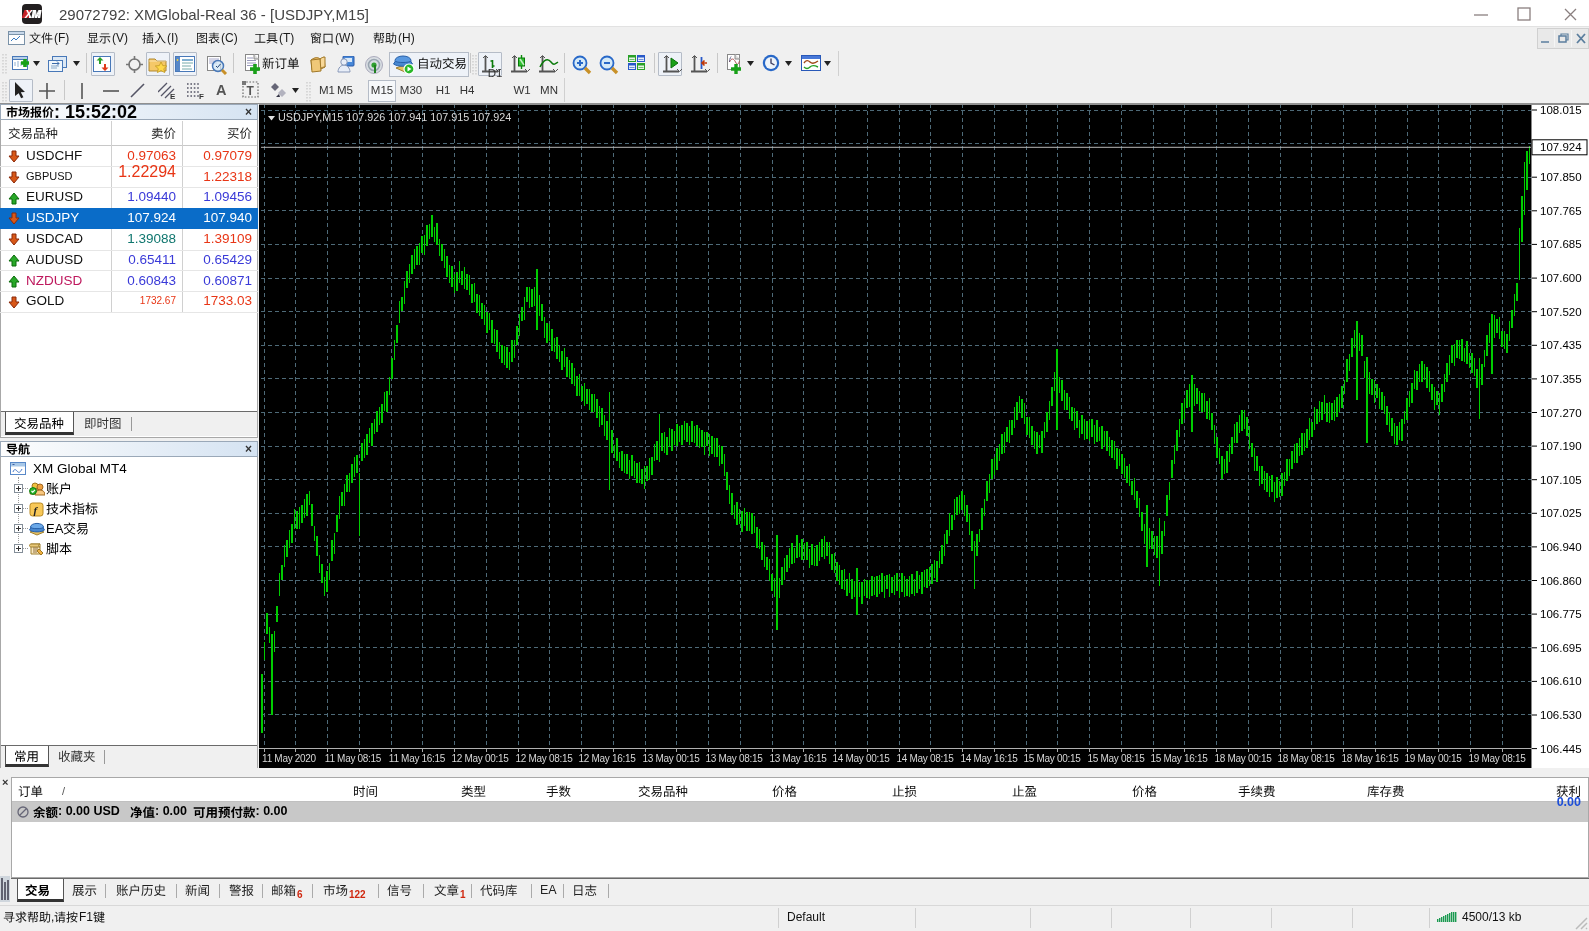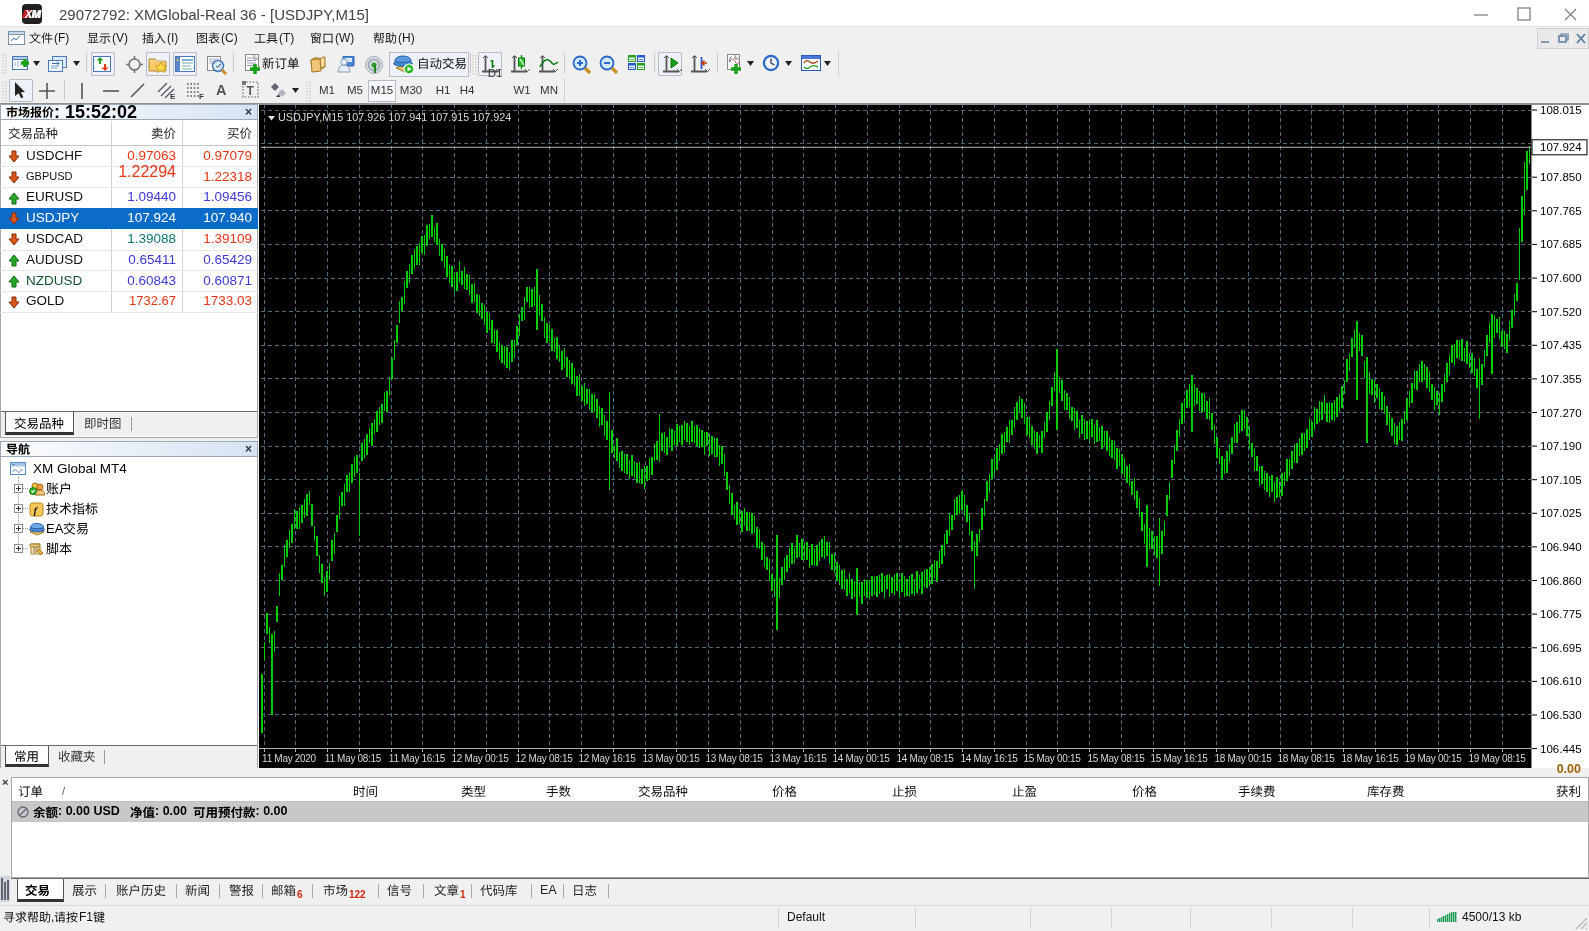--- a/index.html
+++ b/index.html
@@ -421,21 +421,21 @@
     <path d="M9 12l-3 3h4z" fill="#334"></path>
   </svg>
 <svg width="8" height="6" style="position:absolute;left:292px;top:88px">
     <path d="M0 0h7l-3.5 5z" fill="#222"></path>
   </svg>
 <svg width="5" height="22" style="position:absolute;left:306px;top:80px">
     <path d="M1 2v20M4 2v20" stroke="#cdcdcd" stroke-width="1.4" stroke-dasharray="1.5,1.5"></path>
   </svg>
 <div style="position:absolute;left:368px;top:80px;width:28px;height:22px;background:#f6f8fa;border:1px solid #b5bcc7"></div>
 <div style="position:absolute;left:327px;transform:translateX(-50%);top:85.2px;font-size:11.5px;font-weight:normal;color:#333;white-space:pre;line-height:11.5px">M1</div>
-<div style="position:absolute;left:355px;transform:translateX(-50%);top:85.2px;font-size:11.5px;font-weight:normal;color:#333;white-space:pre;line-height:11.5px">M5</div>
+<div style="position:absolute;left:345px;transform:translateX(-50%);top:85.2px;font-size:11.5px;font-weight:normal;color:#333;white-space:pre;line-height:11.5px">M5</div>
 <div style="position:absolute;left:382px;transform:translateX(-50%);top:85.2px;font-size:11.5px;font-weight:normal;color:#333;white-space:pre;line-height:11.5px">M15</div>
 <div style="position:absolute;left:411px;transform:translateX(-50%);top:85.2px;font-size:11.5px;font-weight:normal;color:#333;white-space:pre;line-height:11.5px">M30</div>
 <div style="position:absolute;left:443px;transform:translateX(-50%);top:85.2px;font-size:11.5px;font-weight:normal;color:#333;white-space:pre;line-height:11.5px">H1</div>
 <div style="position:absolute;left:467px;transform:translateX(-50%);top:85.2px;font-size:11.5px;font-weight:normal;color:#333;white-space:pre;line-height:11.5px">H4</div>
 <div style="position:absolute;left:495px;transform:translateX(-50%);top:68px;font-size:11.5px;font-weight:normal;color:#333;white-space:pre;line-height:11.5px">D1</div>
 <div style="position:absolute;left:522px;transform:translateX(-50%);top:85.2px;font-size:11.5px;font-weight:normal;color:#333;white-space:pre;line-height:11.5px">W1</div>
 <div style="position:absolute;left:549px;transform:translateX(-50%);top:85.2px;font-size:11.5px;font-weight:normal;color:#333;white-space:pre;line-height:11.5px">MN</div>
 <div style="position:absolute;left:564px;top:78px;width:1px;height:24px;background:#d0d0d0"></div>
 <div style="position:absolute;left:0px;top:103px;width:1589px;height:1px;background:#909090"></div>
 <div style="position:absolute;left:0;top:104px;width:258px;height:334px;background:#fff;border:1px solid #a8a8a8"></div>
@@ -511,29 +511,29 @@
 <svg width="13" height="13" style="position:absolute;left:8px;top:253.9px">
     <path d="M4 12h4V7h3L6 1 1 7h3z" fill="#28a828" stroke="#0a6a0a" stroke-width="1"></path>
   </svg>
 <div style="position:absolute;left:26px;top:252.8px;font-size:13.5px;font-weight:normal;color:#111;white-space:pre;line-height:13.5px">AUDUSD</div>
 <div style="position:absolute;right:1413px;top:252.8px;font-size:13.5px;font-weight:normal;color:#3a3ad8;white-space:pre;line-height:13.5px">0.65411</div>
 <div style="position:absolute;right:1337px;top:252.8px;font-size:13.5px;font-weight:normal;color:#3a3ad8;white-space:pre;line-height:13.5px">0.65429</div>
 <div style="position:absolute;left:0px;top:270.30000000000007px;width:258px;height:1px;background:#e6e6e6"></div>
 <svg width="13" height="13" style="position:absolute;left:8px;top:274.7px">
     <path d="M4 12h4V7h3L6 1 1 7h3z" fill="#28a828" stroke="#0a6a0a" stroke-width="1"></path>
   </svg>
-<div style="position:absolute;left:26px;top:273.6px;font-size:13.5px;font-weight:normal;color:#14532d;white-space:pre;line-height:13.5px">NZDUSD</div>
+<div style="position:absolute;left:26px;top:273.6px;font-size:13.5px;font-weight:normal;color:#be185d;white-space:pre;line-height:13.5px">NZDUSD</div>
 <div style="position:absolute;right:1413px;top:273.6px;font-size:13.5px;font-weight:normal;color:#3a3ad8;white-space:pre;line-height:13.5px">0.60843</div>
 <div style="position:absolute;right:1337px;top:273.6px;font-size:13.5px;font-weight:normal;color:#3a3ad8;white-space:pre;line-height:13.5px">0.60871</div>
 <div style="position:absolute;left:0px;top:291.1000000000001px;width:258px;height:1px;background:#e6e6e6"></div>
 <svg width="13" height="13" style="position:absolute;left:8px;top:295.5px">
     <path d="M4 1h4v5h3l-5 6-5-6h3z" fill="#d85818" stroke="#8a2808" stroke-width="1"></path>
   </svg>
 <div style="position:absolute;left:26px;top:294.4px;font-size:13.5px;font-weight:normal;color:#111;white-space:pre;line-height:13.5px">GOLD</div>
-<div style="position:absolute;right:1413px;top:294.4px;font-size:13px;font-weight:normal;color:#e83515;white-space:pre;line-height:13.5px">1732.67</div>
+<div style="position:absolute;right:1413px;top:294.4px;font-size:10px;font-weight:normal;color:#e83515;white-space:pre;line-height:13.5px">1732.67</div>
 <div style="position:absolute;right:1337px;top:294.4px;font-size:13.5px;font-weight:normal;color:#e83515;white-space:pre;line-height:13.5px">1733.03</div>
 <div style="position:absolute;left:0px;top:311.9000000000001px;width:258px;height:1px;background:#e6e6e6"></div>
 <div style="position:absolute;left:1px;top:411px;width:256px;height:1px;background:#6a6a6a"></div>
 <div style="position:absolute;left:1px;top:412px;width:256px;height:24px;background:#f0f0f0"></div>
 <div style="position:absolute;left:5px;top:412px;width:69px;height:23px;background:#fff;border:1px solid #555;border-top:none;border-bottom:3px solid #333"></div>
 <div style="position:absolute;left:14.0px;top:418.0px;line-height:0">
     <svg width="50.0" height="13.1" viewBox="0 -800 4000 1050" style="overflow:visible" fill="#000">
       <use href="#cr4ea4" x="0"></use>
       <use href="#cr6613" x="1000"></use>
       <use href="#cr54c1" x="2000"></use>
@@ -876,21 +876,21 @@
 <div style="position:absolute;left:193.0px;top:806.5px;line-height:0">
     <svg width="62.5" height="13.1" viewBox="0 -800 5000 1050" style="overflow:visible" fill="#000">
       <use href="#cb53ef" x="0"></use>
       <use href="#cb7528" x="1000"></use>
       <use href="#cb9884" x="2000"></use>
       <use href="#cb4ed8" x="3000"></use>
       <use href="#cb6b3e" x="4000"></use>
     </svg>
   </div>
 <div style="position:absolute;left:255.5px;top:805.2px;font-size:12.5px;font-weight:bold;color:#000;white-space:pre;line-height:12.5px">: 0.00</div>
-<div style="position:absolute;right:8px;top:763px;font-size:12.5px;font-weight:bold;color:#a16207;white-space:pre;line-height:12.5px">0.00</div>
+<div style="position:absolute;right:8px;top:796px;font-size:12.5px;font-weight:bold;color:#1d4ed8;white-space:pre;line-height:12.5px">0.00</div>
 <div style="position:absolute;left:11px;top:878px;width:1578px;height:1px;background:#6a6a6a"></div>
 <div style="position:absolute;left:11px;top:879px;width:1578px;height:24px;background:#f0f0f0"></div>
 <div style="position:absolute;left:17px;top:879px;width:47px;height:23px;background:#fff;border:1px solid #555;border-top:none;border-bottom:3px solid #333"></div>
 <div style="position:absolute;left:25.0px;top:885.0px;line-height:0">
     <svg width="25.0" height="13.1" viewBox="0 -800 2000 1050" style="overflow:visible" fill="#000">
       <use href="#cb4ea4" x="0"></use>
       <use href="#cb6613" x="1000"></use>
     </svg>
   </div>
 <div style="position:absolute;left:72.0px;top:885.0px;line-height:0">

